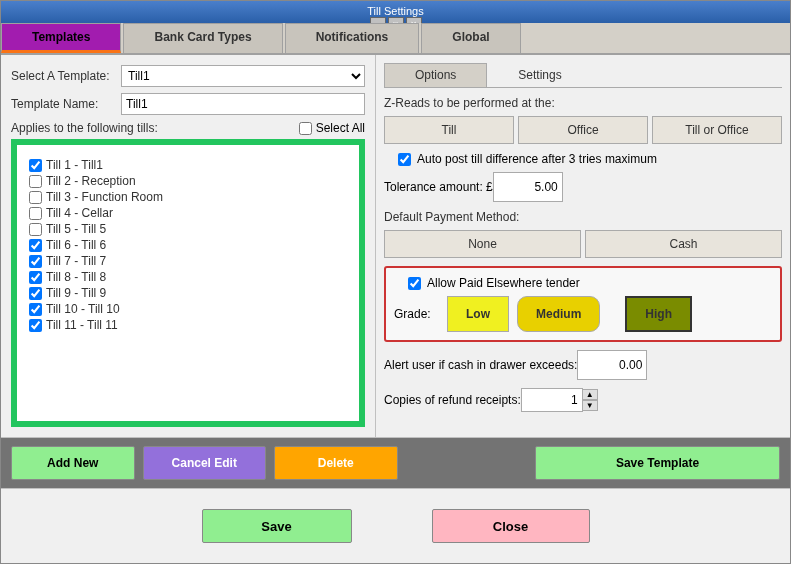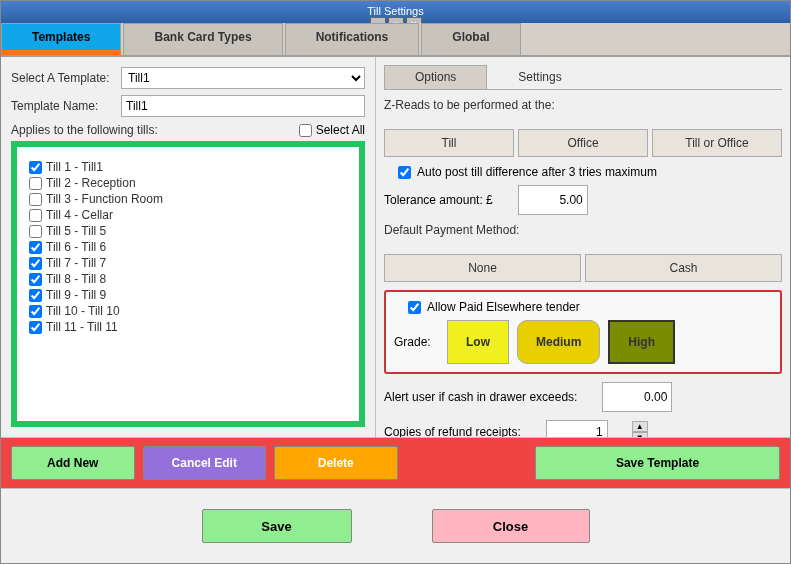--- a/index.html
+++ b/index.html
@@ -57,22 +57,22 @@
       border: 1px solid #a0a0a0;
       border-bottom: none;
       background: #c8c4bc;
       cursor: pointer;
       font-size: 12px;
       font-weight: bold;
       color: #333;
       margin-right: 2px;
     }
     .tab.active {
-      background: #0ea5e9;
-      border-bottom: 5px solid #f97316;
+      background: #a21caf;
+      border-bottom: 3px solid #f97316;
       color: #000;
     }
     .content-area {
       display: flex;
       flex: 1;
       overflow: hidden;
     }
     .left-panel {
       width: 375px;
       padding: 10px;
@@ -145,21 +145,21 @@
       color: #333;
     }
     .till-item input[type="checkbox"] {
       width: 13px;
       height: 13px;
     }
     .bottom-buttons {
       display: flex;
       gap: 8px;
       padding: 8px 10px;
-      background: #ef4444;
+      background: #737373;
       border-top: 1px solid #c0c0c0;
     }
     .btn {
       height: 34px;
       border: 1px solid #888;
       cursor: pointer;
       font-size: 12px;
       font-weight: bold;
       border-radius: 2px;
     }
@@ -242,34 +242,33 @@
       margin-bottom: 8px;
     }
     .btn-option {
       flex: 1;
       height: 28px;
       border: 1px solid #aaa;
       background: #e8e4dc;
       cursor: pointer;
       font-size: 12px;
       color: #333;
-      margin-top: 11px;
     }
     .checkbox-row {
       display: flex;
       align-items: center;
       gap: 6px;
       margin-bottom: 6px;
       font-size: 12px;
       padding-left: 14px;
     }
     .inline-field {
       display: flex;
       align-items: center;
-      gap: 25px;
+      gap: 0;
       margin-bottom: 8px;
       font-size: 12px;
     }
     .inline-input {
       width: 70px;
       height: 22px;
       border: 1px solid #aaa;
       padding: 14px 4px;
       font-size: 12px;
       background: white;
@@ -286,38 +285,39 @@
       display: flex;
       align-items: center;
       gap: 8px;
     }
     .grade-label {
       font-size: 12px;
       width: 45px;
     }
     .grade-btn {
       padding: 4px 18px;
-      height: 44px;
+      height: 36px;
       border: 1px solid #aaa;
       cursor: pointer;
       font-size: 12px;
       font-weight: bold;
     }
     .grade-btn-low {
       background: #f0f020;
       color: #333;
     }
     .grade-btn-medium {
       background: #e8d000;
       color: #333;
       border-radius: 10px;
     }
     .grade-btn-high {
       background: #7a8c00;
       color: #333;
+      margin-left: 17px;
     }
     .grade-btn.active-grade {
       border: 2px solid #333;
     }
   </style>
 </head>
 <body>
 
 <div class="window">
 

